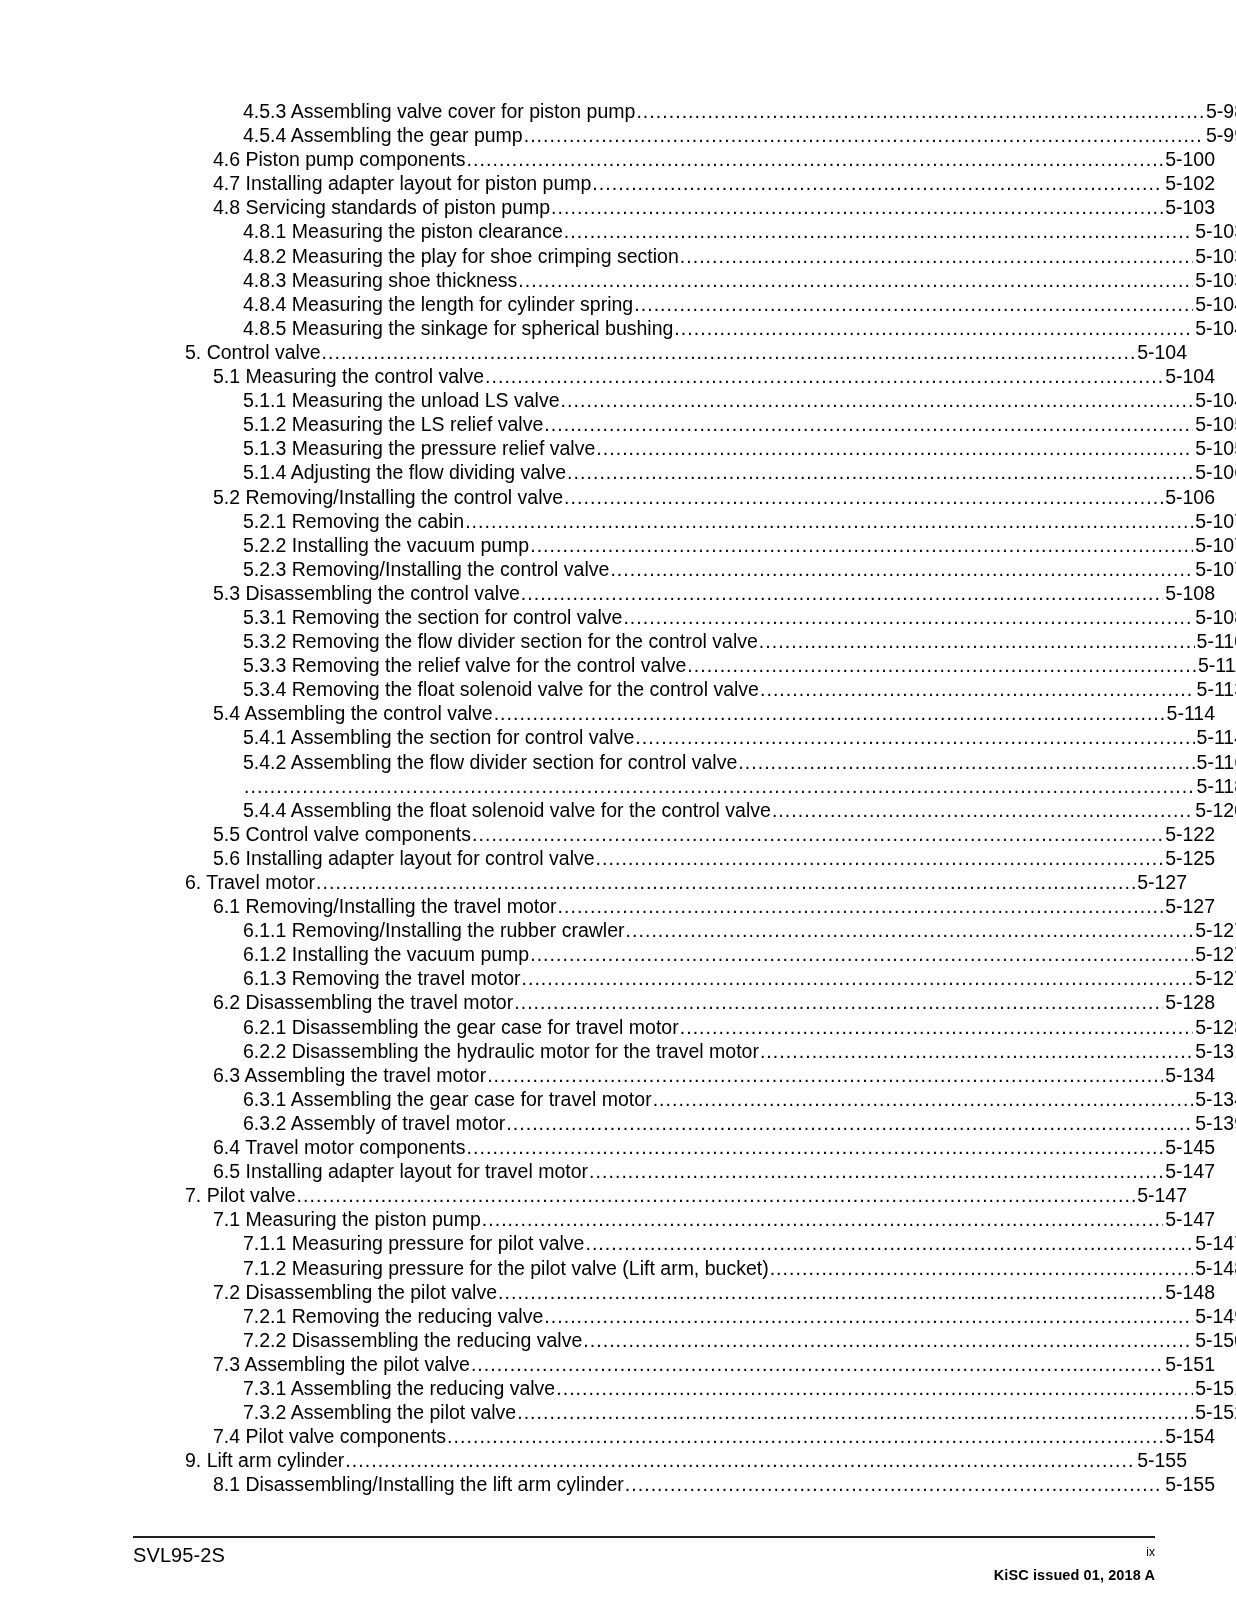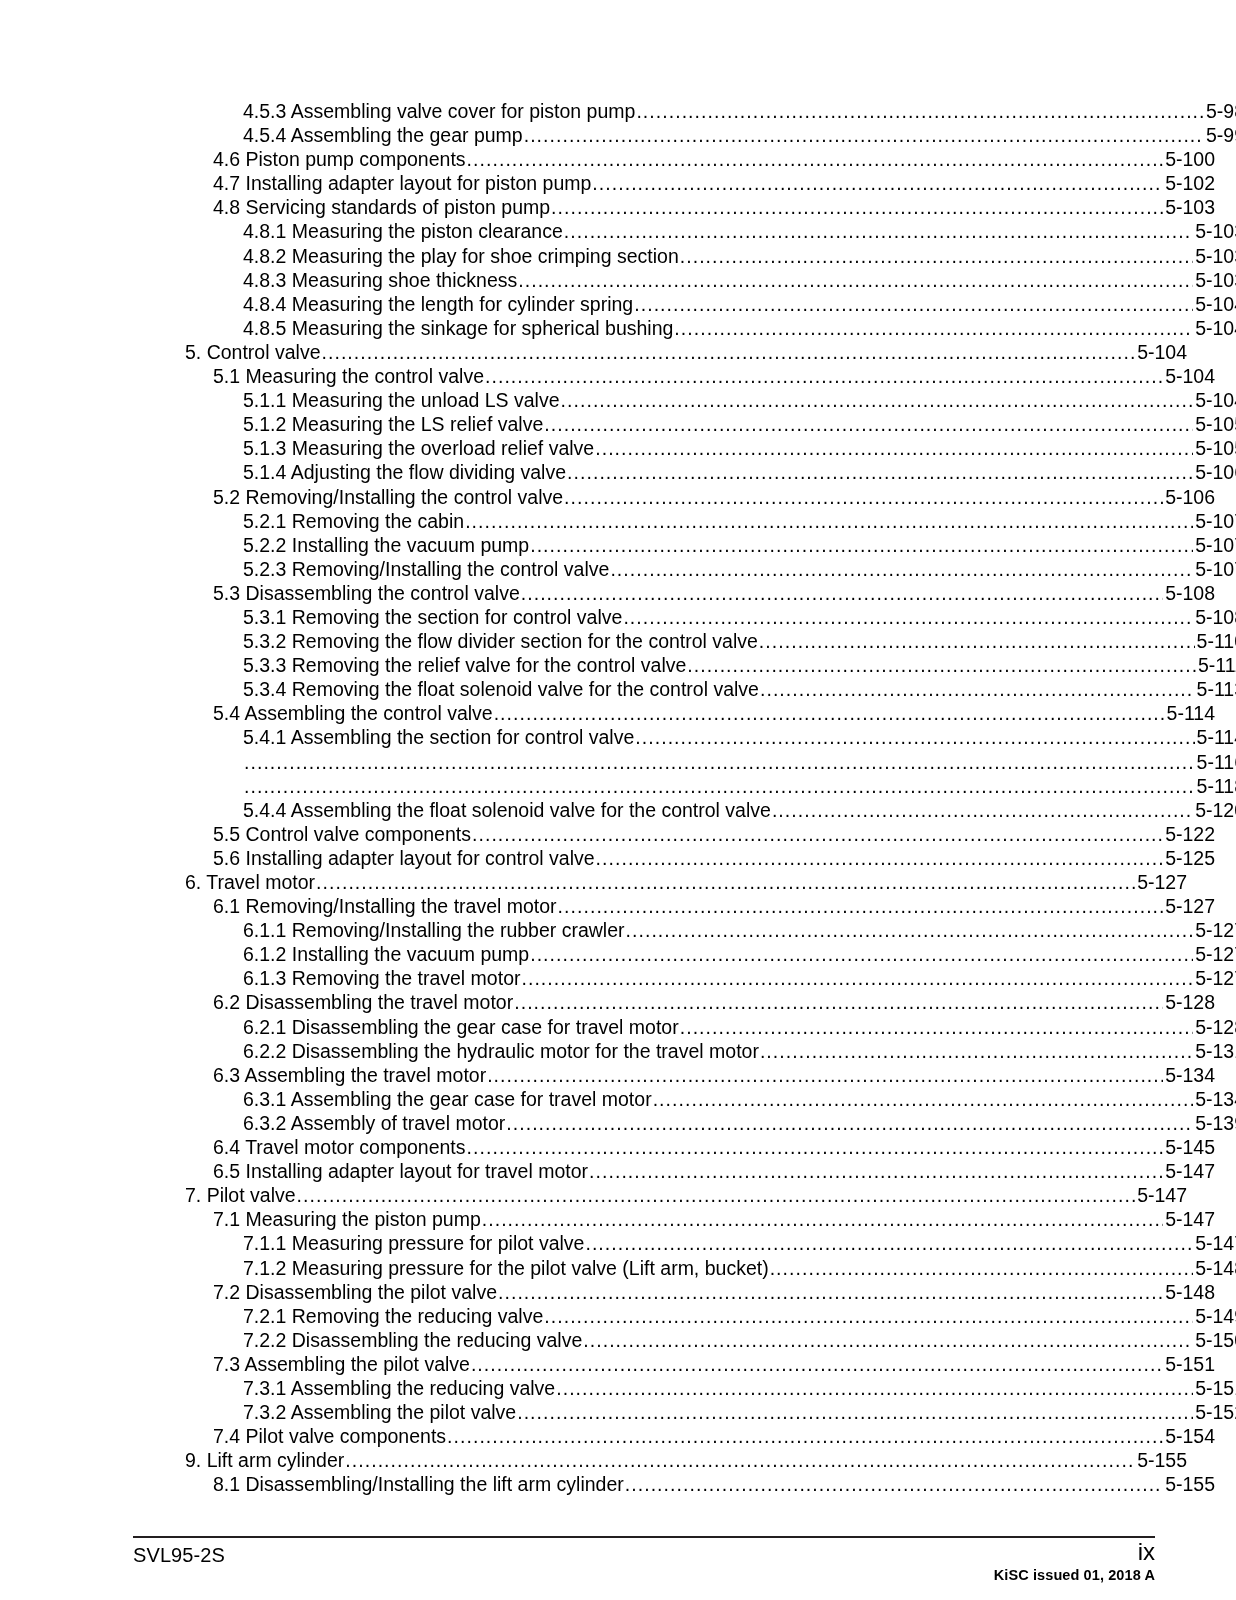--- a/index.html
+++ b/index.html
@@ -89,21 +89,21 @@
     left: 133px;
     top: 1546px;
     font-size: 20px;
     line-height: 18px;
     letter-spacing: 0.1px;
   }
   .footer-page {
     position: absolute;
     right: 81px;
     top: 1540px;
-    font-size: 24px;
+    font-size: 12px;
     line-height: 24px;
     text-align: right;
   }
   .footer-right {
     position: absolute;
     right: 81px;
     top: 1566px;
     font-size: 14.5px;
     line-height: 18px;
     text-align: right;
@@ -181,21 +181,21 @@
         <span class="toc-title">5.1.1 Measuring the unload LS valve</span>
         <span class="toc-leader"></span>
         <span class="toc-page">5-104</span>
       </div>
       <div class="toc-entry lvl3">
         <span class="toc-title">5.1.2 Measuring the LS relief valve</span>
         <span class="toc-leader"></span>
         <span class="toc-page">5-105</span>
       </div>
       <div class="toc-entry lvl3">
-        <span class="toc-title">5.1.3 Measuring the overload relief valve</span>
+        <span class="toc-title">5.1.3 Measuring the pressure relief valve</span>
         <span class="toc-leader"></span>
         <span class="toc-page">5-105</span>
       </div>
       <div class="toc-entry lvl3">
         <span class="toc-title">5.1.4 Adjusting the flow dividing valve</span>
         <span class="toc-leader"></span>
         <span class="toc-page">5-106</span>
       </div>
       <div class="toc-entry lvl2">
         <span class="toc-title">5.2 Removing/Installing the control valve</span>
@@ -246,20 +246,21 @@
         <span class="toc-title">5.4 Assembling the control valve</span>
         <span class="toc-leader"></span>
         <span class="toc-page">5-114</span>
       </div>
       <div class="toc-entry lvl3">
         <span class="toc-title">5.4.1 Assembling the section for control valve</span>
         <span class="toc-leader"></span>
         <span class="toc-page">5-114</span>
       </div>
       <div class="toc-entry lvl3">
+        <span class="toc-title">5.4.2 Assembling the flow divider section for control valve</span>
         <span class="toc-leader"></span>
         <span class="toc-page">5-116</span>
       </div>
       <div class="toc-entry lvl3">
         <span class="toc-leader"></span>
         <span class="toc-page">5-118</span>
       </div>
       <div class="toc-entry lvl3">
         <span class="toc-title">5.4.4 Assembling the float solenoid valve for the control valve</span>
         <span class="toc-leader"></span>

